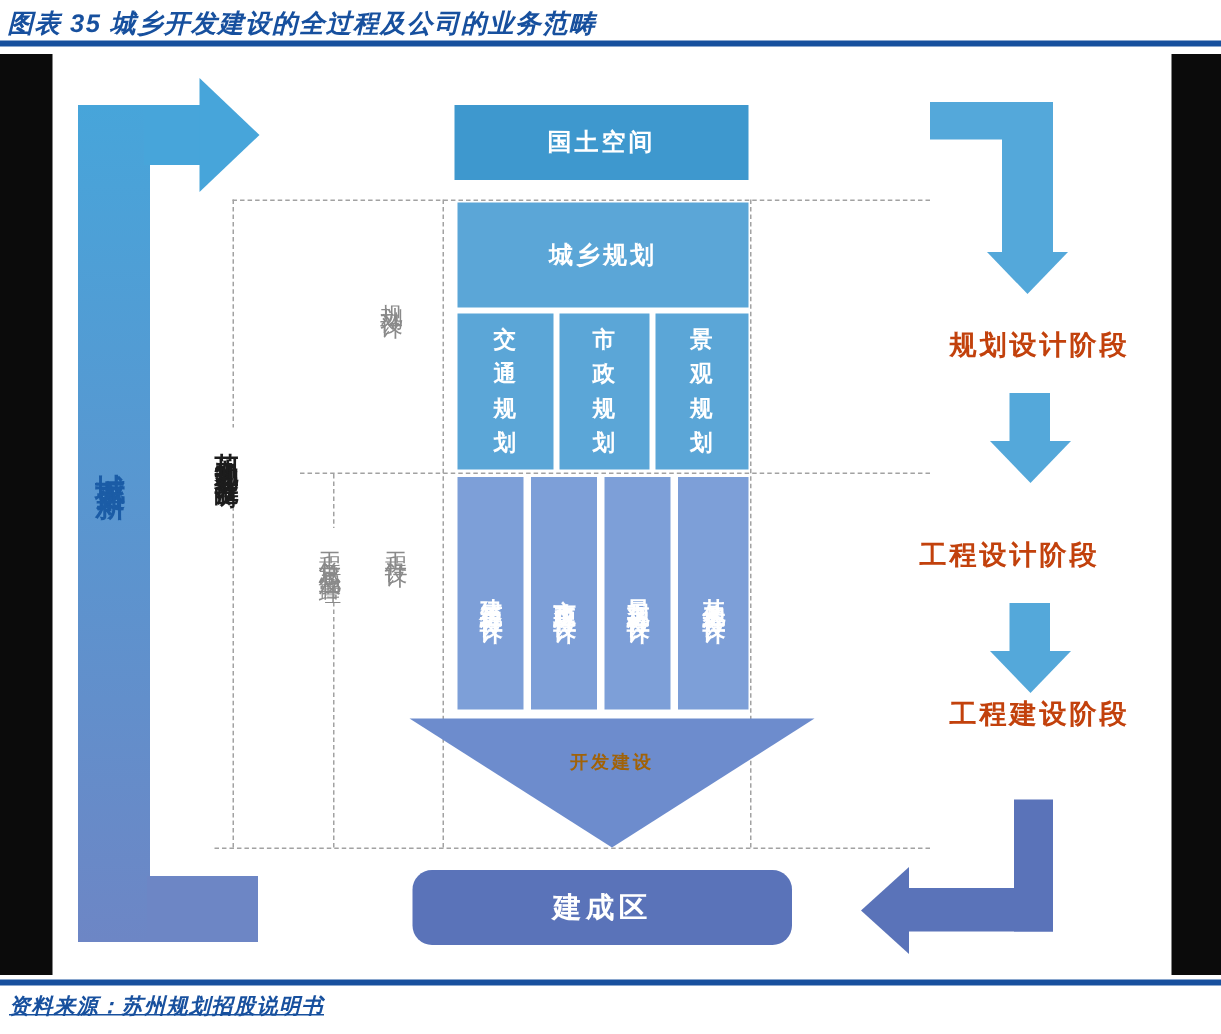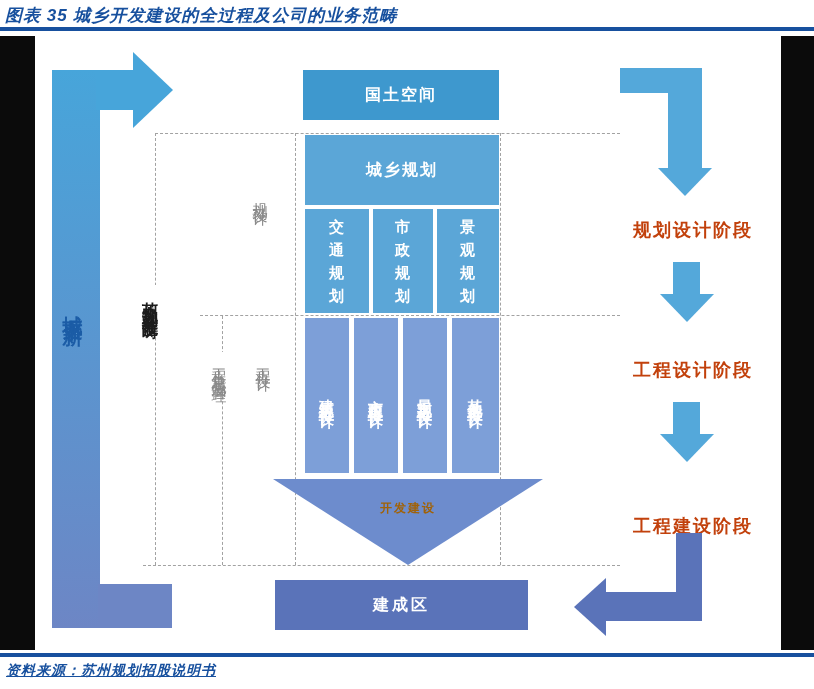--- a/index.html
+++ b/index.html
@@ -22,21 +22,21 @@
   
   .vtext{writing-mode:vertical-rl;text-orientation:upright;letter-spacing:3px;line-height:1;}
   
   .box{display:flex;align-items:center;justify-content:center;color:#ffffff;
     font-weight:700;text-align:center;z-index:2;}
   .box-top{background:#3e98ce;font-size:16px;letter-spacing:2px;}
   .box-plan{background:#5ba6d7;font-size:16px;letter-spacing:2px;}
   .box-sub{background:#5ba6d7;font-size:15px;}
   .box-sub .wrap2{display:inline-block;width:2em;line-height:1.55;letter-spacing:1px;}
   .box-col{background:#7d9fd8;font-size:15px;}
-  .box-built{background:#5a73b9;font-size:16px;letter-spacing:3px;}
+  .box-built{background:#5a73b9;font-size:19px;letter-spacing:3px;border-radius:13px;}
   
   .funnel{width:0;height:0;border-left:135px solid transparent;
     border-right:135px solid transparent;border-top:86px solid #6d8ccd;z-index:2;}
   .funnel-label{color:#a16207;font-weight:700;font-size:12px;letter-spacing:2px;
     text-align:center;z-index:3;}
   
   .cycle-bar{background:linear-gradient(180deg,#47a5da 0%,#6d86c5 100%);z-index:2;}
   .cycle-arm{background:#47a5da;z-index:2;}
   .cycle-head{width:0;height:0;border-top:38px solid transparent;
     border-bottom:38px solid transparent;border-left:40px solid #47a5da;z-index:2;}
@@ -126,26 +126,26 @@
 
   <div class="abs arr-light" style="left:620px;top:68px;width:62px;height:25px"></div>
   <div class="abs arr-light" style="left:668px;top:68px;width:34px;height:100px"></div>
   <div class="abs arr-light-head" style="left:658px;top:168px"></div>
 
   <div class="abs stage-label" style="left:633px;top:218px">规划设计阶段</div>
 
   <div class="abs arr-light" style="left:673px;top:262px;width:27px;height:33px"></div>
   <div class="abs arr-light-head" style="left:660px;top:294px"></div>
 
-  <div class="abs stage-label" style="left:633px;top:358px">工程设计阶段</div>
+  <div class="abs stage-label" style="left:613px;top:358px">工程设计阶段</div>
 
   <div class="abs arr-light" style="left:673px;top:402px;width:27px;height:33px"></div>
   <div class="abs arr-light-head" style="left:660px;top:434px"></div>
 
-  <div class="abs stage-label" style="left:633px;top:514px">工程建设阶段</div>
+  <div class="abs stage-label" style="left:633px;top:464px">工程建设阶段</div>
 
   <div class="abs arr-slate" style="left:676px;top:533px;width:26px;height:88px"></div>
   <div class="abs arr-slate" style="left:604px;top:592px;width:98px;height:29px"></div>
   <div class="abs arr-slate-head" style="left:574px;top:578px"></div>
 
   <div class="abs rule" style="top:653px"></div>
   <div class="abs source-text">资料来源：苏州规划招股说明书</div>
 
 </div>
 

